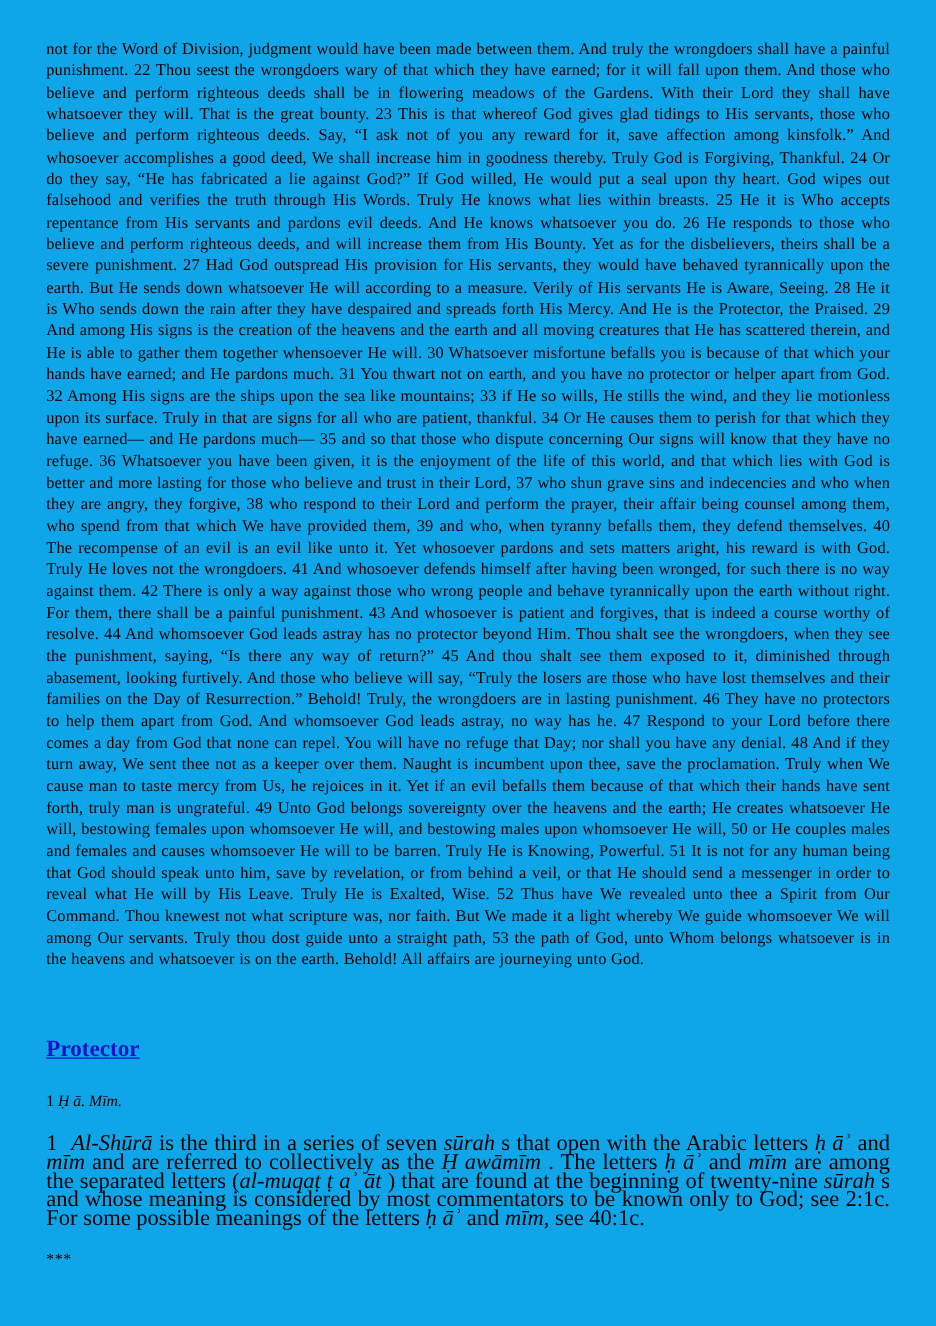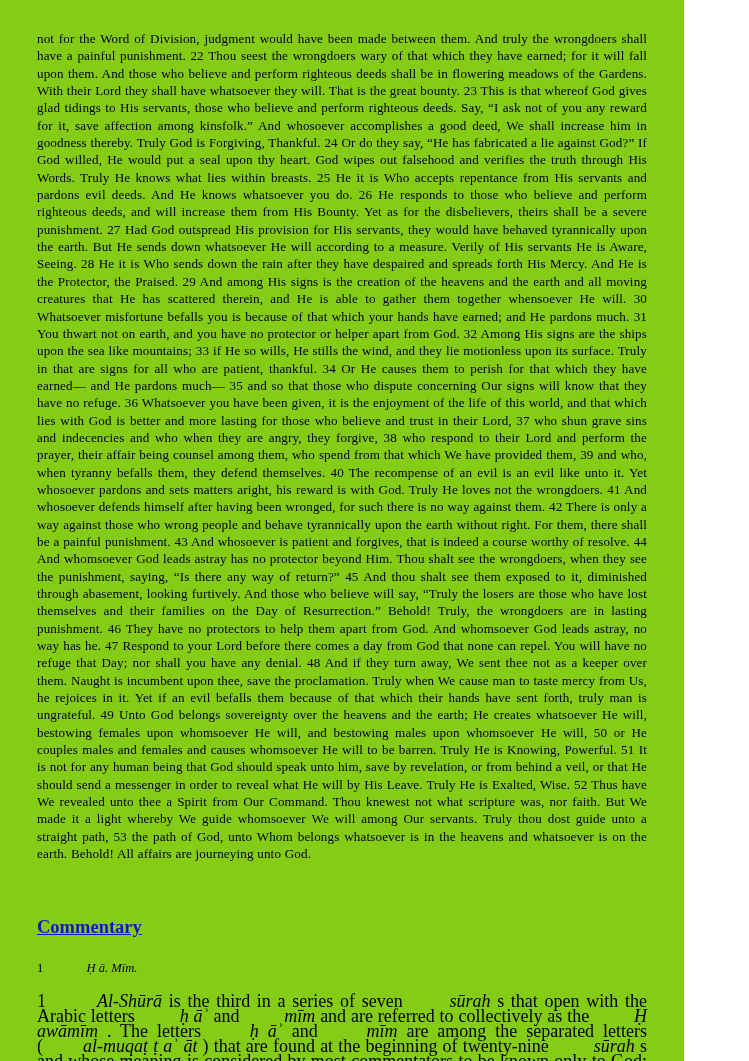--- a/index.html
+++ b/index.html
@@ -9,23 +9,23 @@
   }
   body {
     width: 749px;
     height: 1061px;
     overflow: hidden;
     font-family: "Liberation Serif", "DejaVu Serif", serif;
     color: #000000;
   }
   .page {
     position: relative;
-    width: 684px;
+    width: 749px;
     height: 1061px;
-    background: #84cc16;
+    background: #0ea5e9;
     box-sizing: border-box;
     padding: 30px 37px 0 37px;
   }
   .body-text {
     font-size: 13.1px;
     line-height: 17.35px;
     text-align: justify;
     text-justify: inter-word;
     margin: 0;
     letter-spacing: 0.01em;
@@ -62,32 +62,31 @@
     font-size: 12.6px;
     line-height: 17.2px;
     margin: 17px 0 0 0;
     letter-spacing: 0.5px;
   }
   .num-lead {
     margin-right: 11px;
   }
   em, .it {
     font-style: italic;
-    margin-left: 40px;
   }
 </style>
 </head>
 <body>
 
 <div class="page">
 
   <p class="body-text scripture">not for the Word of Division, judgment would have been made between them. And truly the wrongdoers shall have a painful punishment. 22 Thou seest the wrongdoers wary of that which they have earned; for it will fall upon them. And those who believe and perform righteous deeds shall be in flowering meadows of the Gardens. With their Lord they shall have whatsoever they will. That is the great bounty. 23 This is that whereof God gives glad tidings to His servants, those who believe and perform righteous deeds. Say, “I ask not of you any reward for it, save affection among kinsfolk.” And whosoever accomplishes a good deed, We shall increase him in goodness thereby. Truly God is Forgiving, Thankful. 24 Or do they say, “He has fabricated a lie against God?” If God willed, He would put a seal upon thy heart. God wipes out falsehood and verifies the truth through His Words. Truly He knows what lies within breasts. 25 He it is Who accepts repentance from His servants and pardons evil deeds. And He knows whatsoever you do. 26 He responds to those who believe and perform righteous deeds, and will increase them from His Bounty. Yet as for the disbelievers, theirs shall be a severe punishment. 27 Had God outspread His provision for His servants, they would have behaved tyrannically upon the earth. But He sends down whatsoever He will according to a measure. Verily of His servants He is Aware, Seeing. 28 He it is Who sends down the rain after they have despaired and spreads forth His Mercy. And He is the Protector, the Praised. 29 And among His signs is the creation of the heavens and the earth and all moving creatures that He has scattered therein, and He is able to gather them together whensoever He will. 30 Whatsoever misfortune befalls you is because of that which your hands have earned; and He pardons much. 31 You thwart not on earth, and you have no protector or helper apart from God. 32 Among His signs are the ships upon the sea like mountains; 33 if He so wills, He stills the wind, and they lie motionless upon its surface. Truly in that are signs for all who are patient, thankful. 34 Or He causes them to perish for that which they have earned— and He pardons much— 35 and so that those who dispute concerning Our signs will know that they have no refuge. 36 Whatsoever you have been given, it is the enjoyment of the life of this world, and that which lies with God is better and more lasting for those who believe and trust in their Lord, 37 who shun grave sins and indecencies and who when they are angry, they forgive, 38 who respond to their Lord and perform the prayer, their affair being counsel among them, who spend from that which We have provided them, 39 and who, when tyranny befalls them, they defend themselves. 40 The recompense of an evil is an evil like unto it. Yet whosoever pardons and sets matters aright, his reward is with God. Truly He loves not the wrongdoers. 41 And whosoever defends himself after having been wronged, for such there is no way against them. 42 There is only a way against those who wrong people and behave tyrannically upon the earth without right. For them, there shall be a painful punishment. 43 And whosoever is patient and forgives, that is indeed a course worthy of resolve. 44 And whomsoever God leads astray has no protector beyond Him. Thou shalt see the wrongdoers, when they see the punishment, saying, “Is there any way of return?” 45 And thou shalt see them exposed to it, diminished through abasement, looking furtively. And those who believe will say, “Truly the losers are those who have lost themselves and their families on the Day of Resurrection.” Behold! Truly, the wrongdoers are in lasting punishment. 46 They have no protectors to help them apart from God. And whomsoever God leads astray, no way has he. 47 Respond to your Lord before there comes a day from God that none can repel. You will have no refuge that Day; nor shall you have any denial. 48 And if they turn away, We sent thee not as a keeper over them. Naught is incumbent upon thee, save the proclamation. Truly when We cause man to taste mercy from Us, he rejoices in it. Yet if an evil befalls them because of that which their hands have sent forth, truly man is ungrateful. 49 Unto God belongs sovereignty over the heavens and the earth; He creates whatsoever He will, bestowing females upon whomsoever He will, and bestowing males upon whomsoever He will, 50 or He couples males and females and causes whomsoever He will to be barren. Truly He is Knowing, Powerful. 51 It is not for any human being that God should speak unto him, save by revelation, or from behind a veil, or that He should send a messenger in order to reveal what He will by His Leave. Truly He is Exalted, Wise. 52 Thus have We revealed unto thee a Spirit from Our Command. Thou knewest not what scripture was, nor faith. But We made it a light whereby We guide whomsoever We will among Our servants. Truly thou dost guide unto a straight path, 53 the path of God, unto Whom belongs whatsoever is in the heavens and whatsoever is on the earth. Behold! All affairs are journeying unto God.</p>
 
   <div class="heading-wrap">
-    <h2 class="section-heading">Commentary</h2>
+    <h2 class="section-heading">Protector</h2>
   </div>
 
   <p class="commentary-note">
     <span>1</span>
     <em class="it">Ḥ ā. Mīm.</em>
   </p>
 
   <p class="commentary-para">
     <span class="num-lead">1</span><span><em class="it">Al-Shūrā</em><span> is the third in a series of seven </span><em class="it">sūrah</em><span> s that open with the Arabic letters </span><em class="it">ḥ āʾ</em><span> and </span><em class="it">mīm</em><span> and are referred to collectively as the </span><em class="it">Ḥ awāmīm</em><span> . The letters </span><em class="it">ḥ āʾ</em><span> and </span><em class="it">mīm</em><span> are among the separated letters (</span><em class="it">al-muqaṭ ṭ aʾ āt</em><span> ) that are found at the beginning of twenty-nine </span><em class="it">sūrah</em><span> s and whose meaning is considered by most commentators to be known only to God; see 2:1c. For some possible meanings of the letters </span><em class="it">ḥ āʾ</em><span> and </span><em class="it">mīm</em><span>, see 40:1c.</span></span>
   </p>

